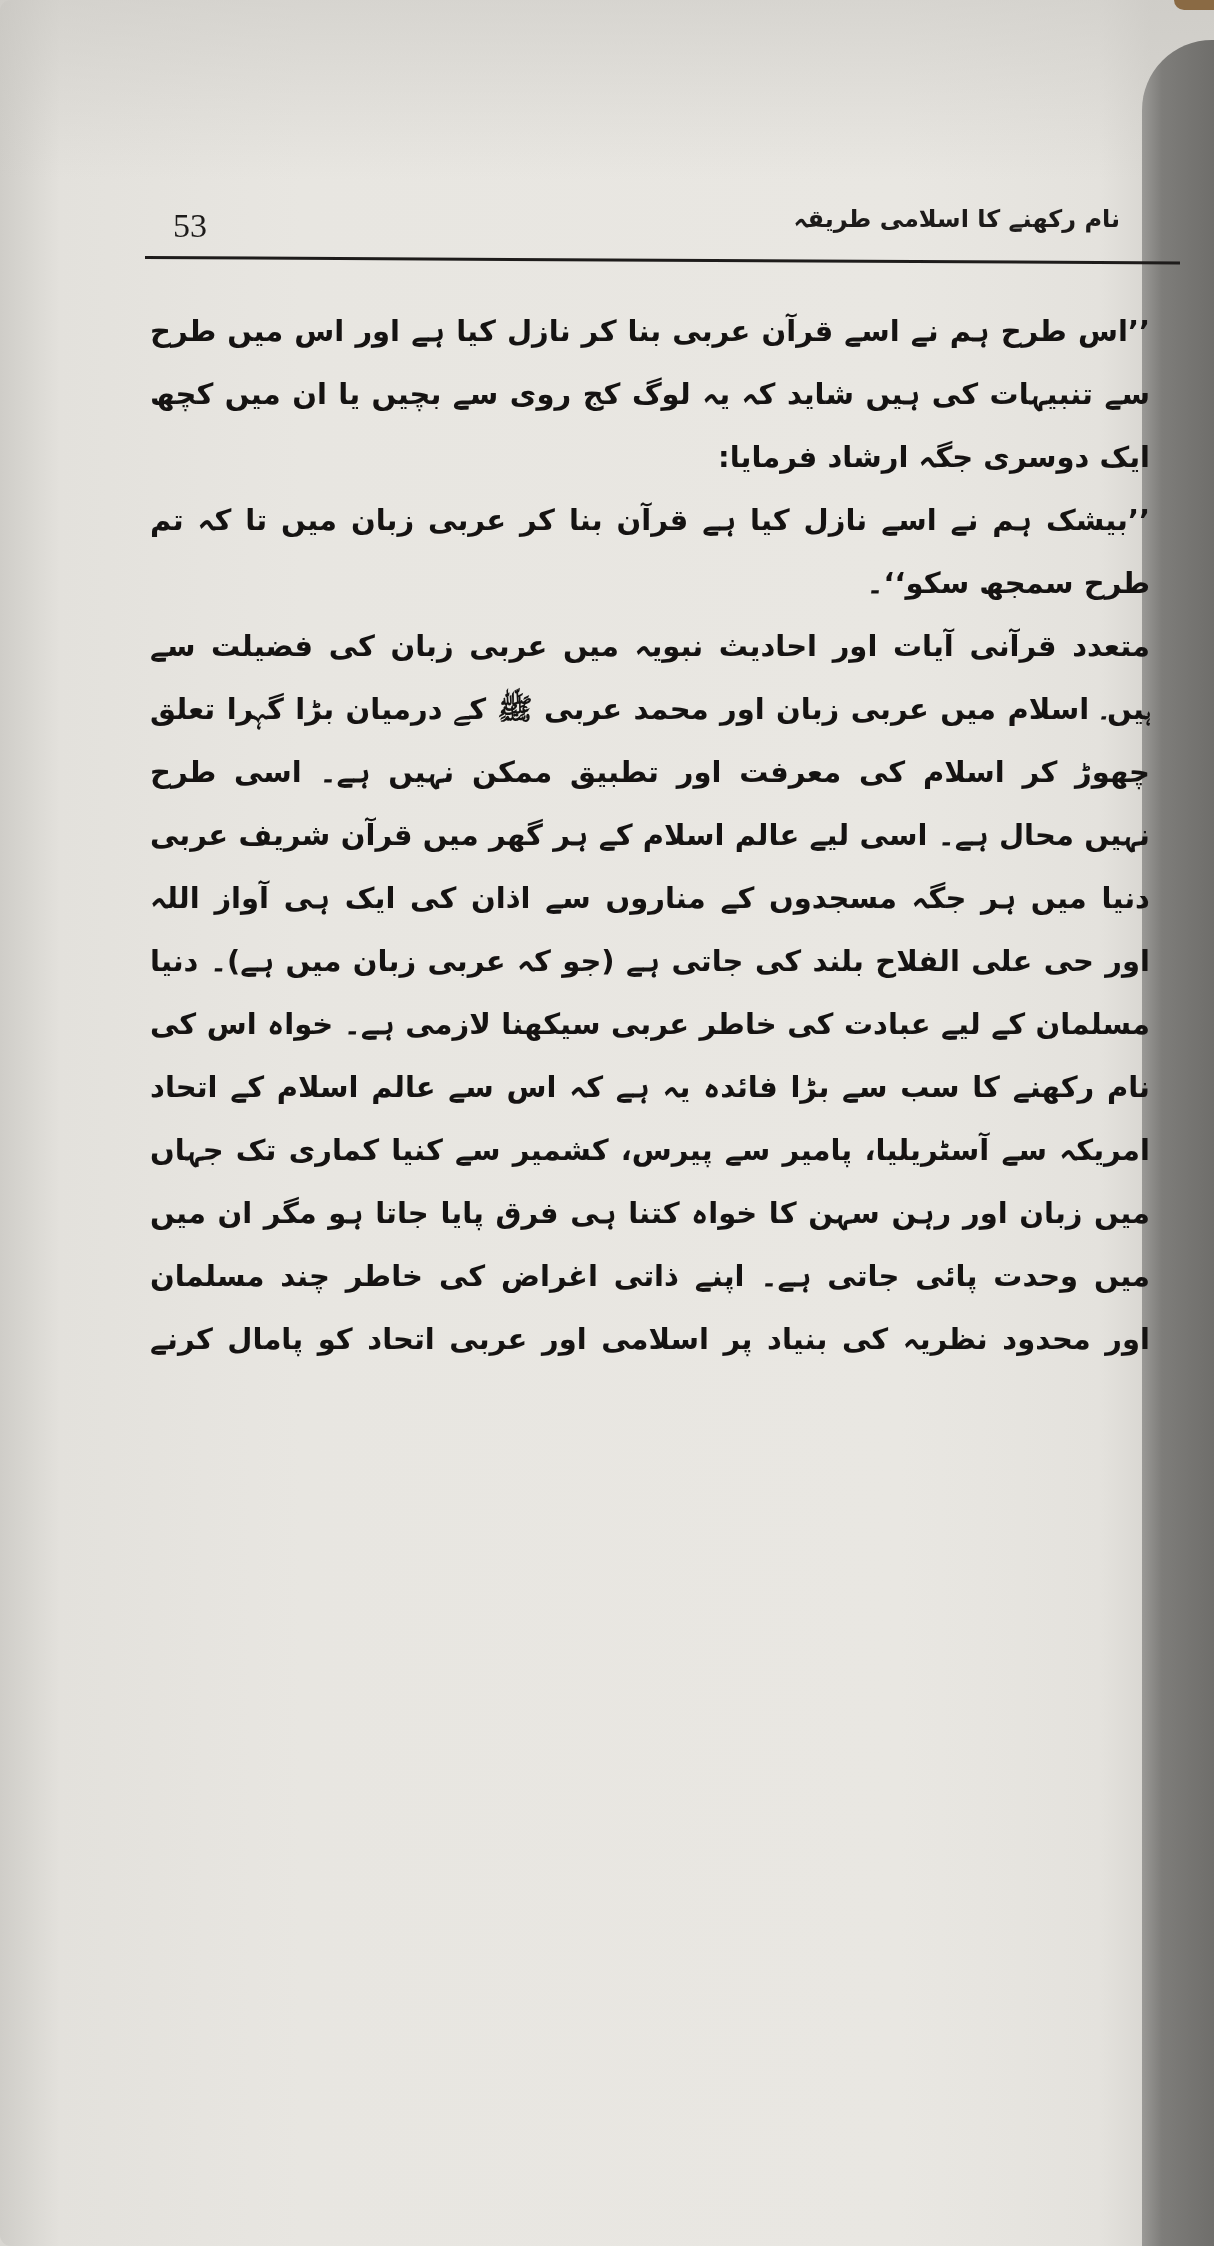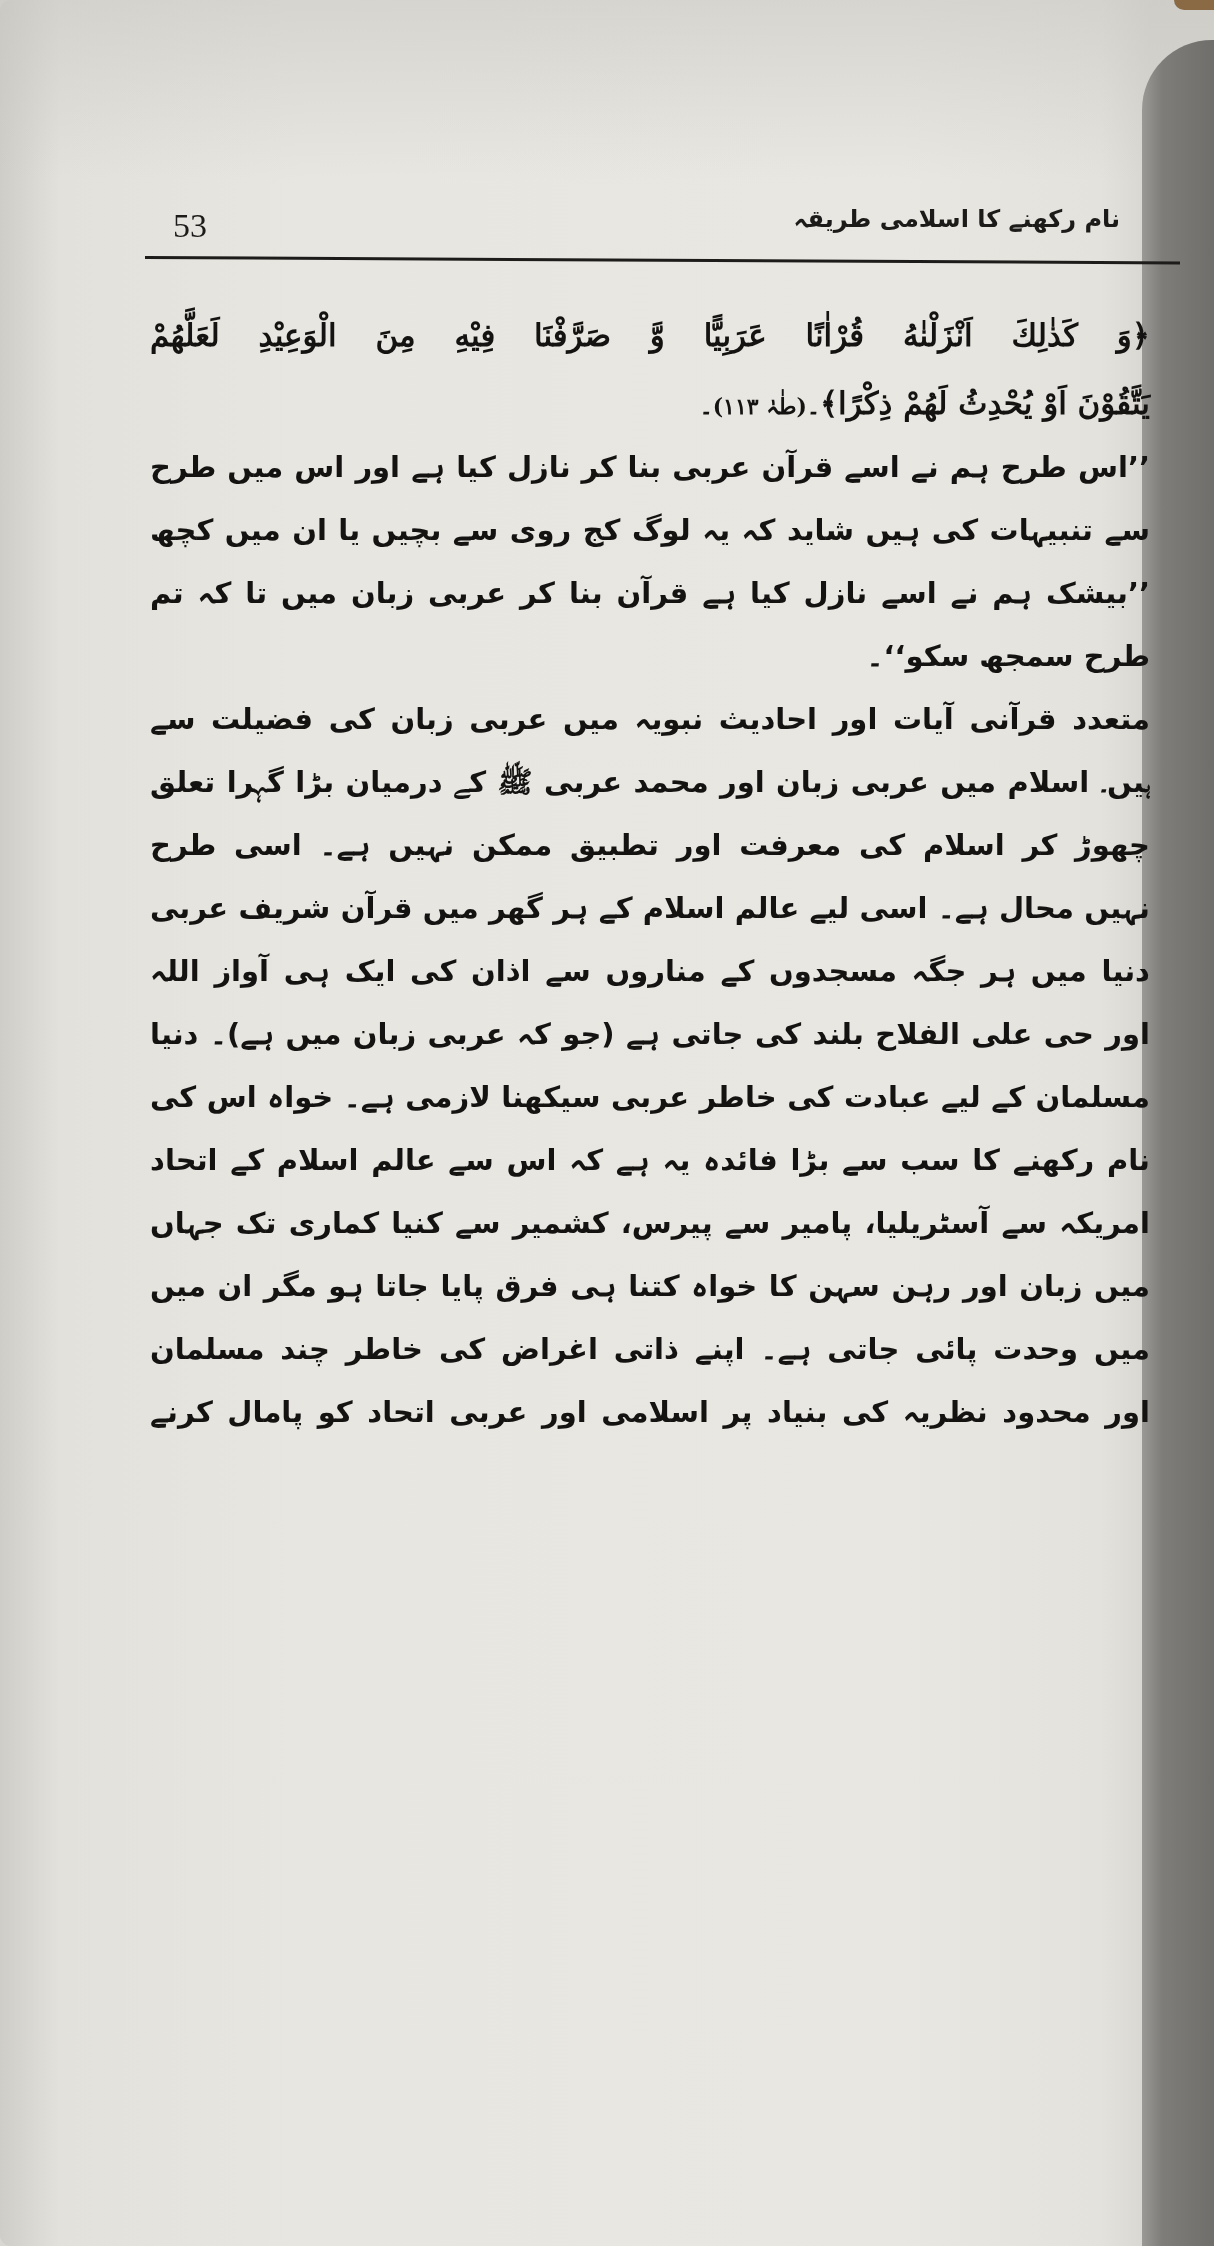--- a/index.html
+++ b/index.html
@@ -62,32 +62,27 @@
   <div class="edge-shadow"></div>
 
   <div class="header">
     <span class="page-number">53</span>
     <span class="running-title">نام رکھنے کا اسلامی طریقہ</span>
     <div class="header-rule"></div>
   </div>
 
   <div class="content">
 
-    <div>
-      <span class="line justify ayah" style="height:70px;line-height:70px;">﴿وَ كَذٰلِكَ اَنْزَلْنٰهُ قُرْاٰنًا عَرَبِيًّا وَّ صَرَّفْنَا فِيْهِ مِنَ الْوَعِيْدِ لَعَلَّهُمْ</span>
-      <span class="line ayah" style="height:66px;line-height:66px;">
-        <span>يَتَّقُوْنَ اَوْ يُحْدِثُ لَهُمْ ذِكْرًا﴾</span><span class="ref">۔(طٰہٰ ۱۱۳)۔</span>
-      </span>
-    </div>
 
     <div>
       <span class="line justify">’’اس طرح ہم نے اسے قرآن عربی بنا کر نازل کیا ہے اور اس میں طرح طرح</span>
       <span class="line justify">سے تنبیہات کی ہیں شاید کہ یہ لوگ کج روی سے بچیں یا ان میں کچھ ہوش کے</span>
     </div>
 
+    <span class="line">ایک دوسری جگہ ارشاد فرمایا:</span>
 
 
     <div>
       <span class="line justify">’’بیشک ہم نے اسے نازل کیا ہے قرآن بنا کر عربی زبان میں تا کہ تم اس کو اچھی</span>
       <span class="line">طرح سمجھ سکو‘‘۔</span>
     </div>
 
     <div>
       <span class="line justify">متعدد قرآنی آیات اور احادیث نبویہ میں عربی زبان کی فضیلت سے متعلق تفصیلات ملتی</span>
       <span class="line justify">ہیں۔ اسلام میں عربی زبان اور محمد عربی ﷺ کے درمیان بڑا گہرا تعلق ہے۔ محمد ﷺ کو</span>

